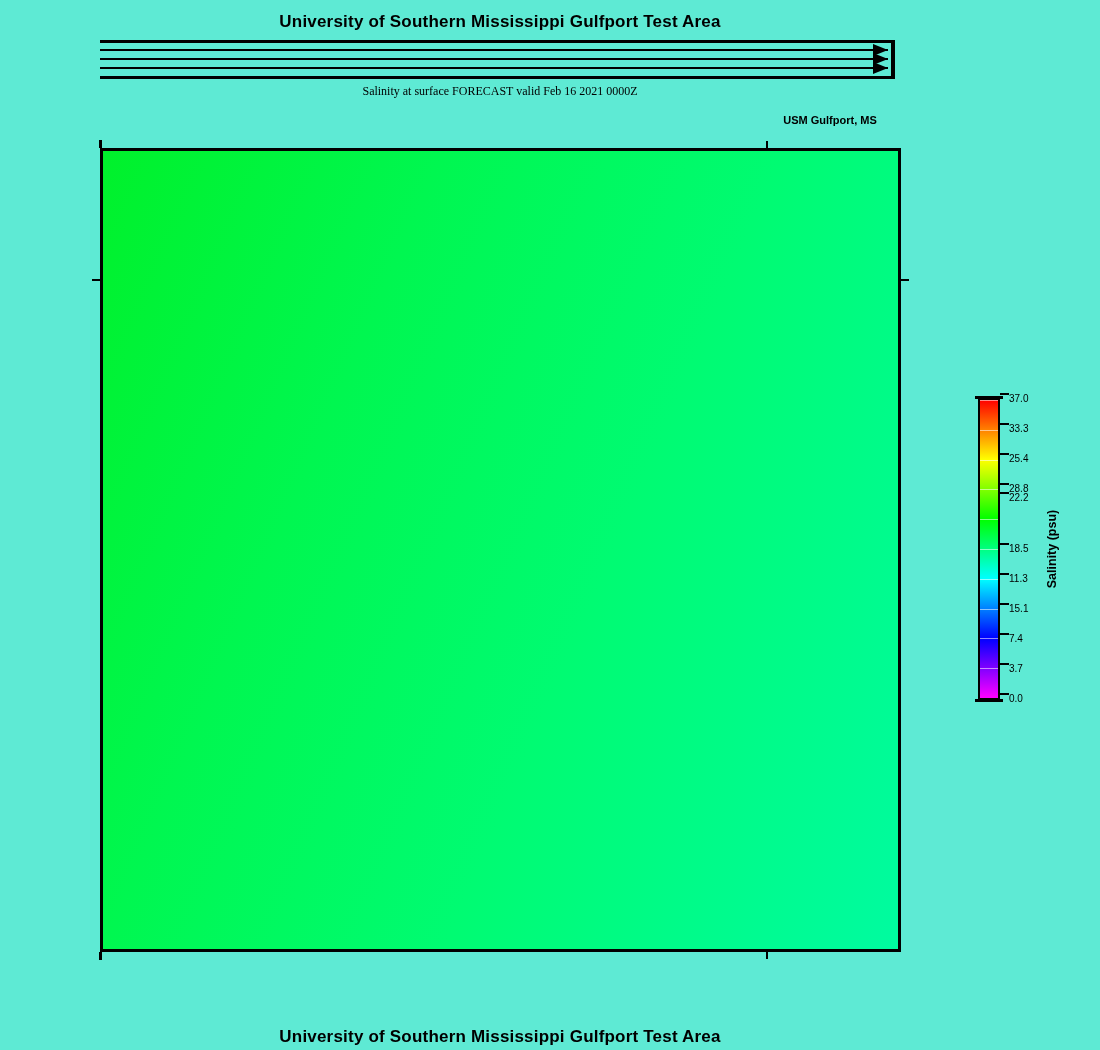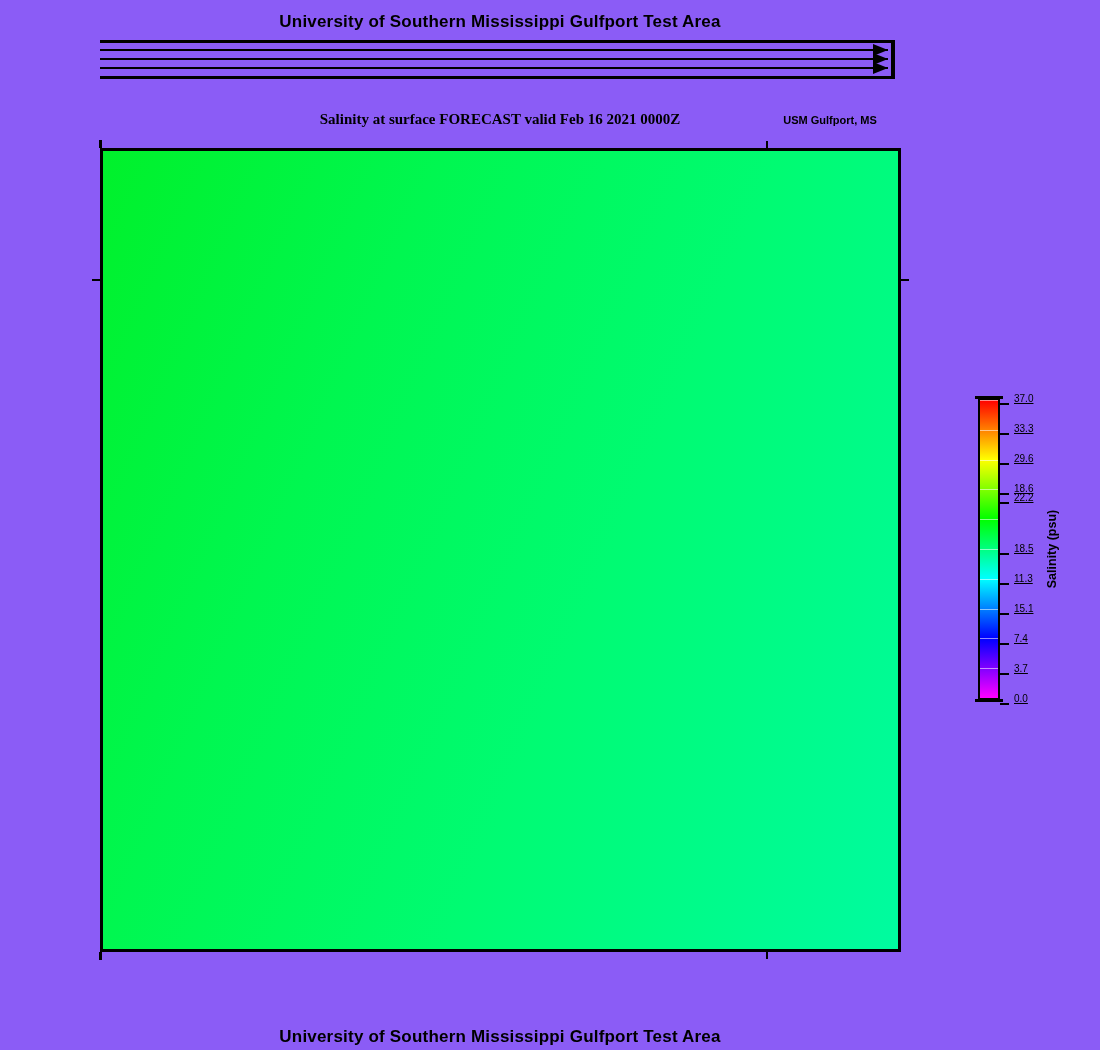--- a/index.html
+++ b/index.html
@@ -1,17 +1,17 @@
 <!DOCTYPE html>
 <html><head>
 <meta charset="utf-8">
 <style>
   html, body { margin:0; padding:0; background:#ffffff; }
   body { width:1100px; height:1050px; font-family:"Liberation Sans", sans-serif; color:#000; }
-  .stage { position:relative; width:1100px; height:1050px; overflow:hidden; background:#8b5cf6; }
+  .stage { position:relative; width:1100px; height:1050px; overflow:hidden; background:#5eead4; }
 
   
   .title-top, .title-bottom {
     position:absolute; left:100px; width:800px; text-align:center;
     font-weight:bold; font-size:17px; letter-spacing:0.2px;
   }
   .title-top { top:12px; }
   .title-bottom { top:1027px; }
 
   
@@ -25,22 +25,22 @@
   .banner-line.l2 { top:15px; }
   .banner-line.l3 { top:24px; }
   .flow-arrow {
     position:absolute; right:0; top:50%; transform:translateY(-50%);
     width:0; height:0; border-left:15px solid #000;
     border-top:6px solid transparent; border-bottom:6px solid transparent;
   }
 
   
   .subtitle {
-    position:absolute; top:111px; left:100px; width:800px; text-align:center;
-    font-family:"Liberation Serif", serif; font-weight:bold; font-size:15px;
+    position:absolute; top:84px; left:100px; width:800px; text-align:center;
+    font-family:"Liberation Serif", serif; font-weight:normal; font-size:12px;
   }
   .credit {
     position:absolute; top:114px; left:760px; width:140px; text-align:center;
     font-family:Liberation Sans, sans-serif; font-weight:bold; font-size:11px;
   }
 
   
   .map {
     position:absolute; left:100px; top:148px; width:801px; height:804px;
     box-sizing:border-box; border:3px solid #000;
@@ -65,21 +65,21 @@
   .colorbar::after {
     content:""; position:absolute; inset:0;
     background:repeating-linear-gradient(to top, transparent 0 28.8px, rgba(255,255,255,.55) 28.8px 29.8px);
   }
   .cb-cap { position:absolute; left:975px; width:28px; height:3px; background:#000; }
   .cb-cap-top { top:396px; }
   .cb-cap-bottom { top:699px; }
 
   .cb-row {
     position:absolute; left:1000px; height:12px;
-    display:flex; align-items:flex-end; gap:5px;text-decoration:underline;
+    display:flex; align-items:flex-start; 
   }
   .cb-dash { width:9px; height:2px; background:#000; }
   .cb-label { font-size:10px; line-height:12px; }
 
   .cb-axis-label {
     position:absolute; left:1052px; top:549px;
     transform:translate(-50%,-50%) rotate(-90deg);
     font-weight:bold; font-size:12.5px; white-space:nowrap;
   }
 </style>
@@ -120,25 +120,25 @@
   <div class="cb-row" style="top:393px">
     <span class="cb-dash"></span>
     <span class="cb-label">37.0</span>
   </div>
   <div class="cb-row" style="top:423px">
     <span class="cb-dash"></span>
     <span class="cb-label">33.3</span>
   </div>
   <div class="cb-row" style="top:453px">
     <span class="cb-dash"></span>
-    <span class="cb-label">29.6</span>
+    <span class="cb-label">25.4</span>
   </div>
   <div class="cb-row" style="top:483px">
     <span class="cb-dash"></span>
-    <span class="cb-label">18.6</span>
+    <span class="cb-label">28.8</span>
   </div>
   <div class="cb-row" style="top:492px">
     <span class="cb-dash"></span>
     <span class="cb-label">22.2</span>
   </div>
   <div class="cb-row" style="top:543px">
     <span class="cb-dash"></span>
     <span class="cb-label">18.5</span>
   </div>
   <div class="cb-row" style="top:573px">

